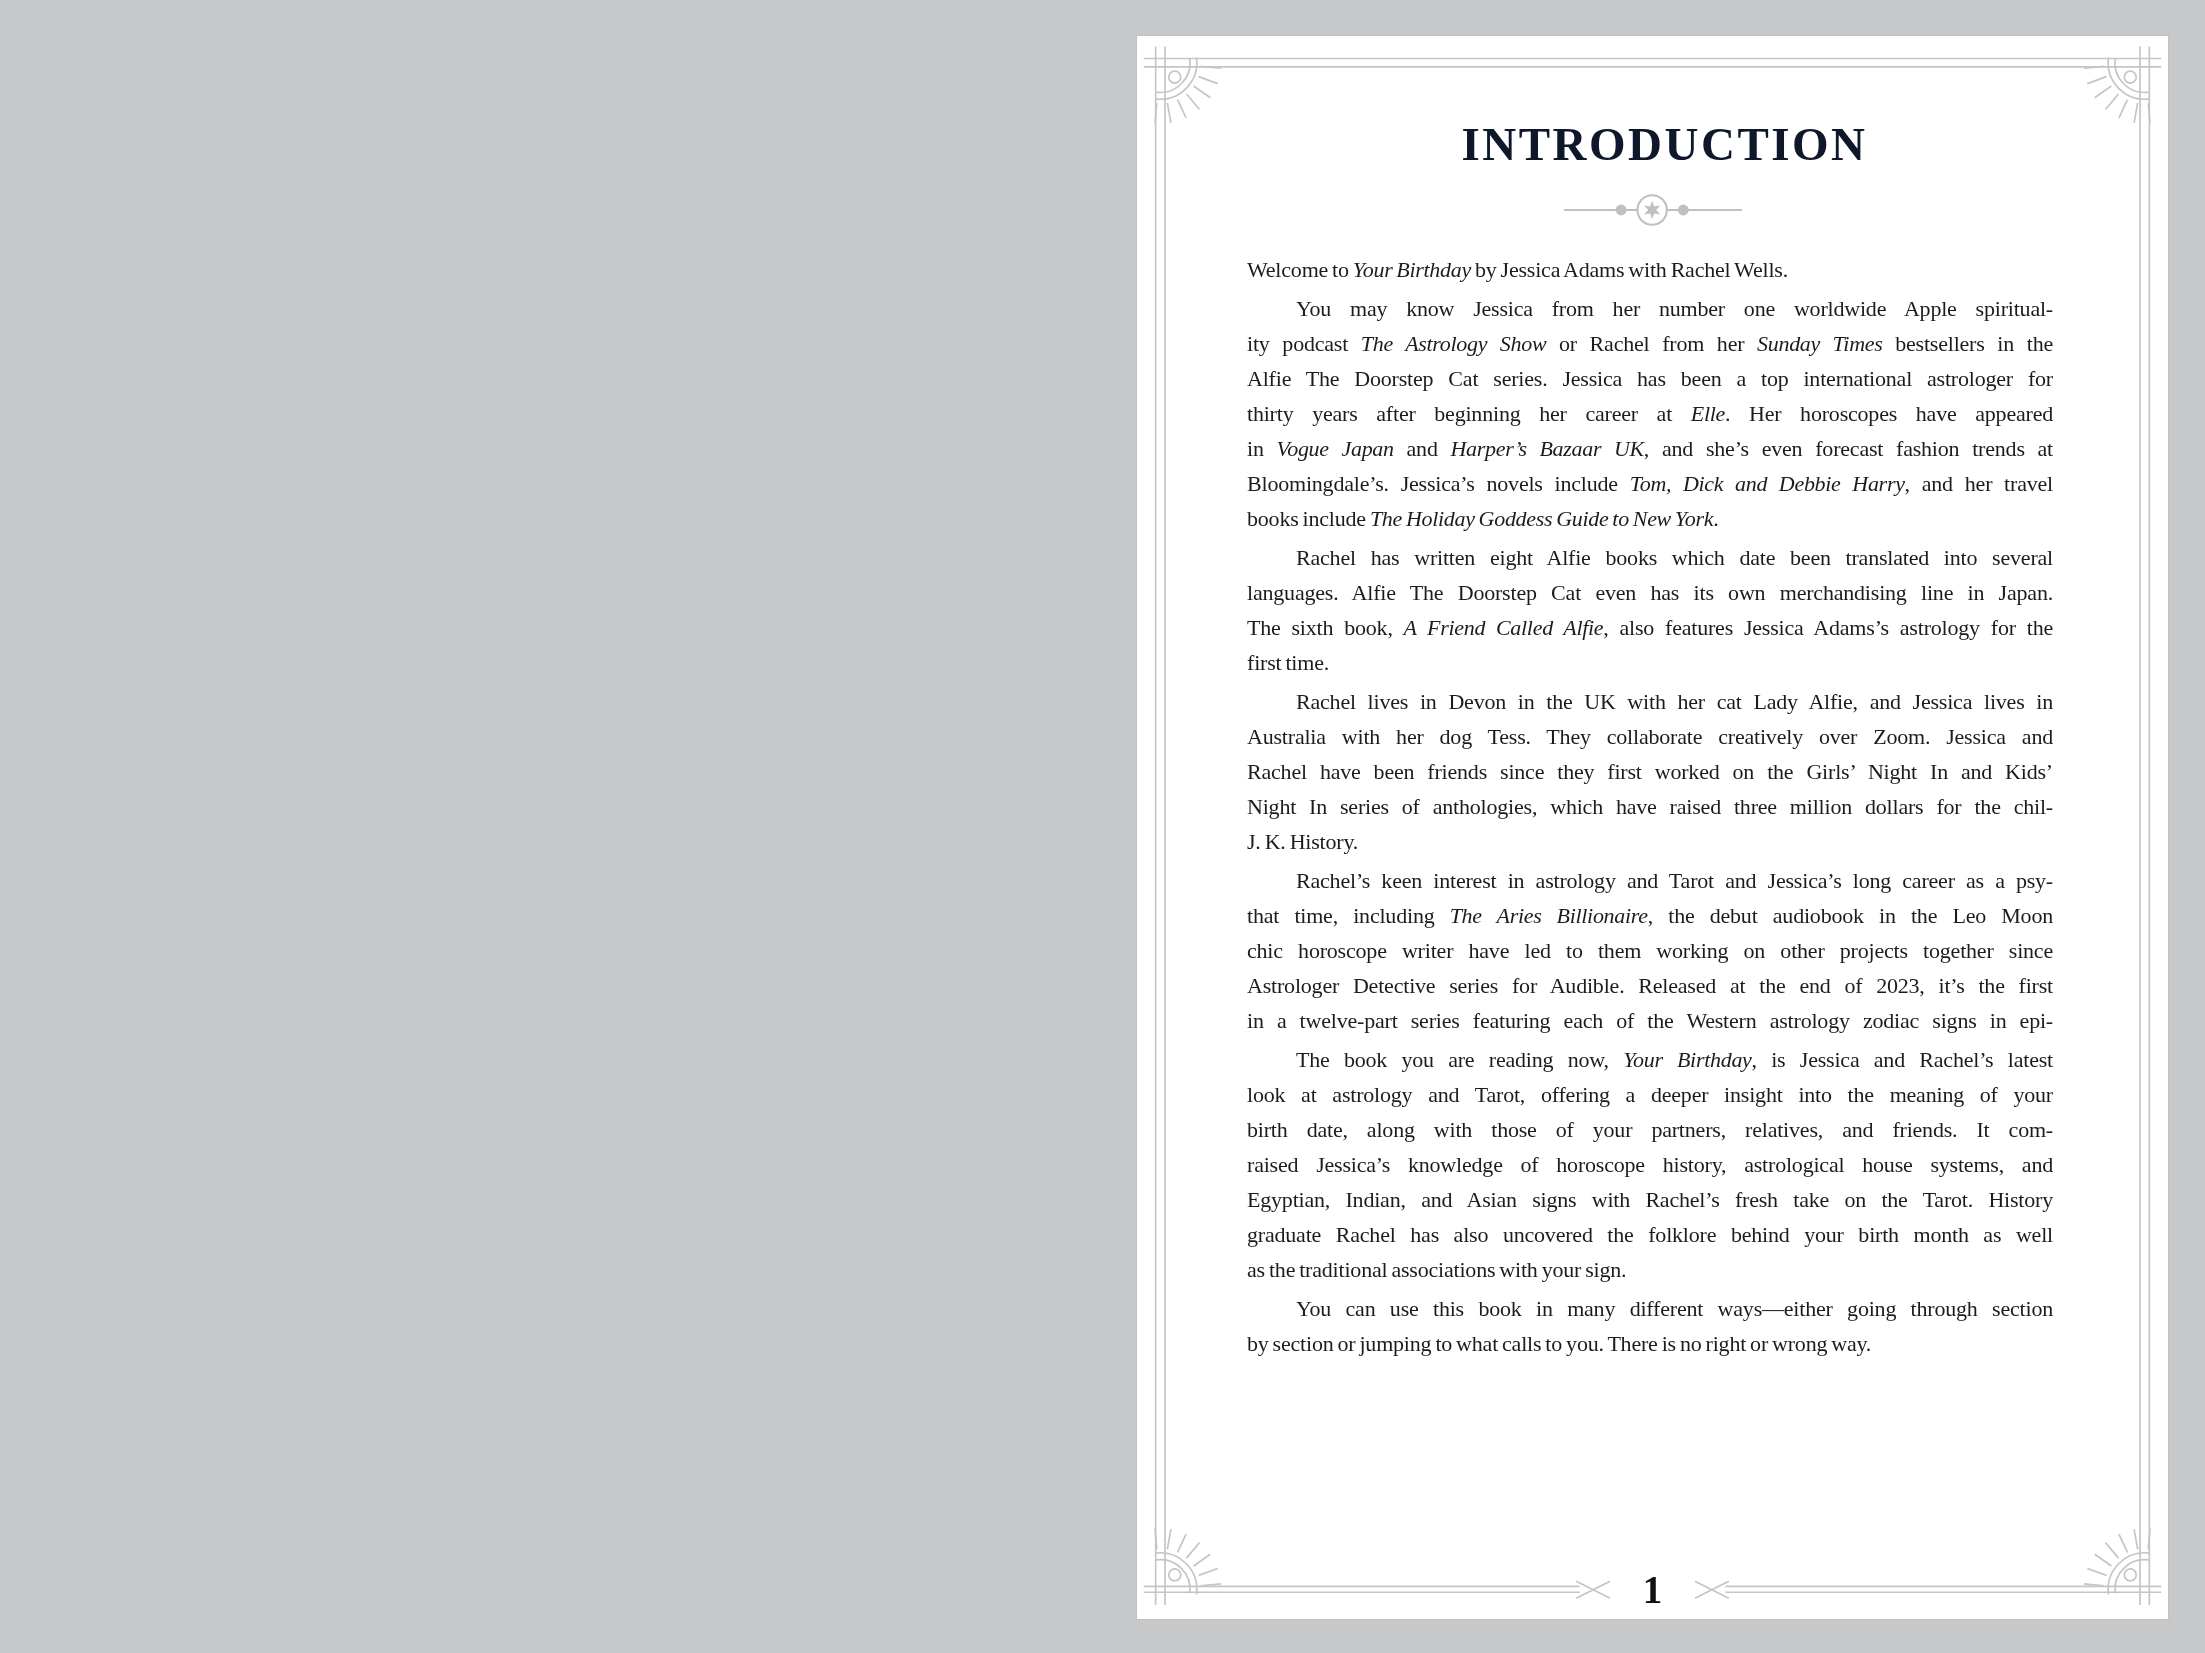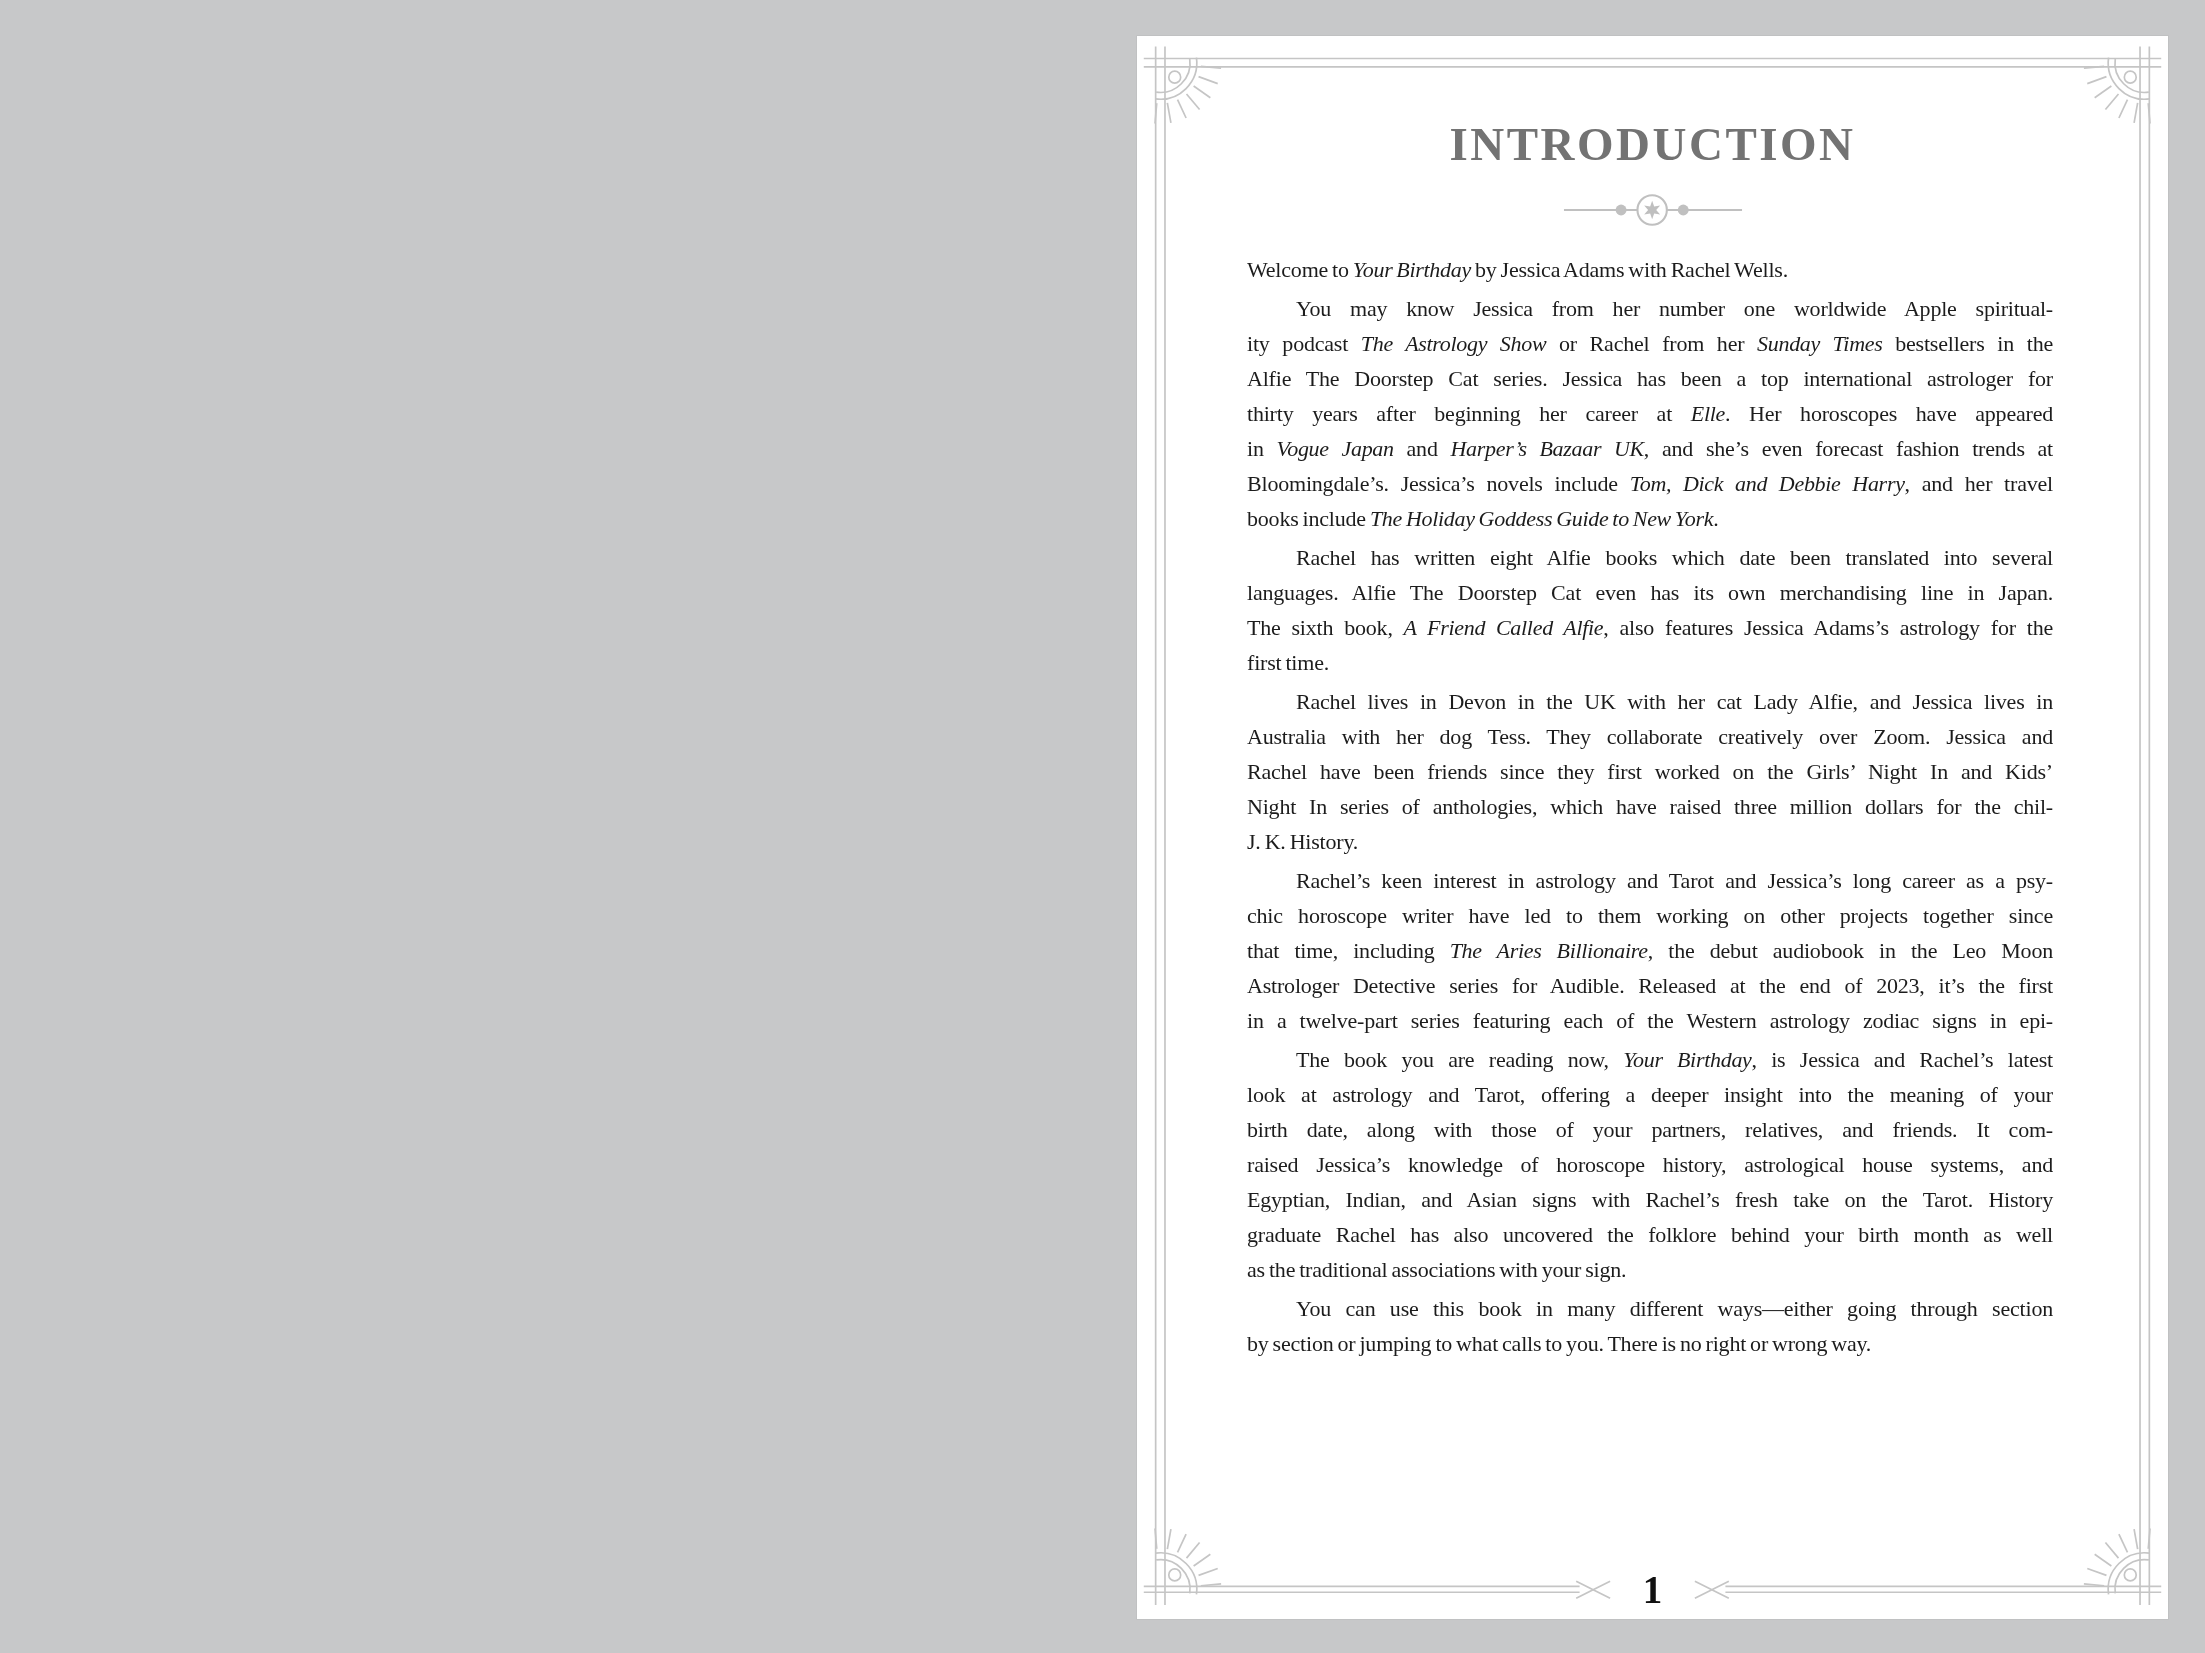--- a/index.html
+++ b/index.html
@@ -28,29 +28,29 @@
   .frame {
     position: absolute;
     left: 0; top: 0;
     width: 1031px;
     height: 1583px;
     display: block;
   }
   .chapter-title {
     position: absolute;
     top: 82px;
-    left: 0;
+    left: 12px;
     width: 100%;
     text-align: center;
     font-family: "Liberation Serif", "DejaVu Serif", serif;
     font-weight: bold;
     font-size: 47px;
     line-height: 53px;
     letter-spacing: 2.5px;
-    color: #737373;
+    color: #0f172a;
   }
   .divider {
     position: absolute;
     top: 153px;
     left: 426px;
     display: block;
   }
   .body-text {
     position: absolute;
     top: 212px;
@@ -172,22 +172,22 @@
         </div>
         <div class="para indent">
           <div class="line">Rachel lives in Devon in the UK with her cat Lady Alfie, and Jessica lives in</div>
           <div class="line">Australia with her dog Tess. They collaborate creatively over Zoom. Jessica and</div>
           <div class="line">Rachel have been friends since they first worked on the Girls’ Night In and Kids’</div>
           <div class="line">Night In series of anthologies, which have raised three million dollars for the chil-</div>
           <div class="line lastline">J. K. History.</div>
         </div>
         <div class="para indent">
           <div class="line">Rachel’s keen interest in astrology and Tarot and Jessica’s long career as a psy-</div>
+          <div class="line">that time, including <i>The Aries Billionaire</i>, the debut audiobook in the Leo Moon</div>
           <div class="line">chic horoscope writer have led to them working on other projects together since</div>
-          <div class="line">that time, including <i>The Aries Billionaire</i>, the debut audiobook in the Leo Moon</div>
           <div class="line">Astrologer Detective series for Audible. Released at the end of 2023, it’s the first</div>
           <div class="line">in a twelve-part series featuring each of the Western astrology zodiac signs in epi-</div>
         </div>
         <div class="para indent">
           <div class="line">The book you are reading now, <i>Your Birthday</i>, is Jessica and Rachel’s latest</div>
           <div class="line">look at astrology and Tarot, offering a deeper insight into the meaning of your</div>
           <div class="line">birth date, along with those of your partners, relatives, and friends. It com-</div>
           <div class="line">raised Jessica’s knowledge of horoscope history, astrological house systems, and</div>
           <div class="line">Egyptian, Indian, and Asian signs with Rachel’s fresh take on the Tarot. History</div>
           <div class="line">graduate Rachel has also uncovered the folklore behind your birth month as well</div>

